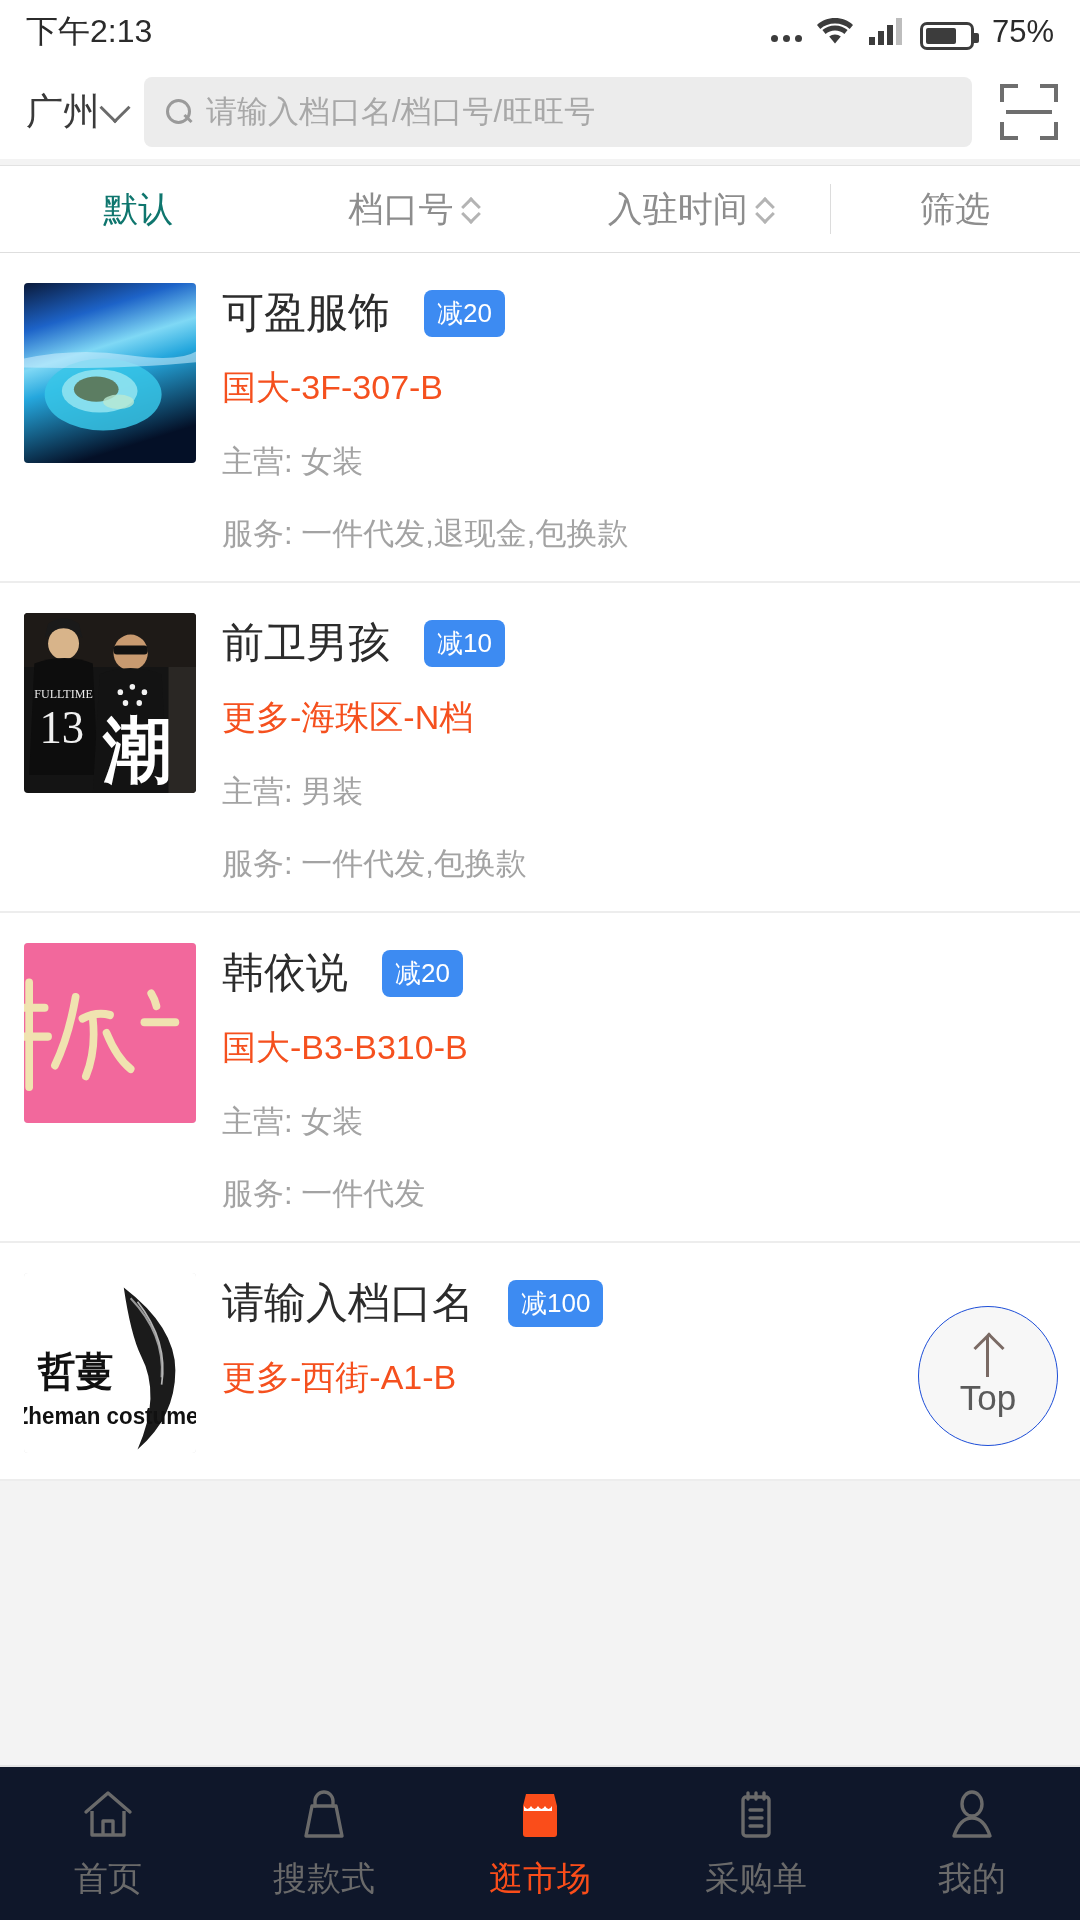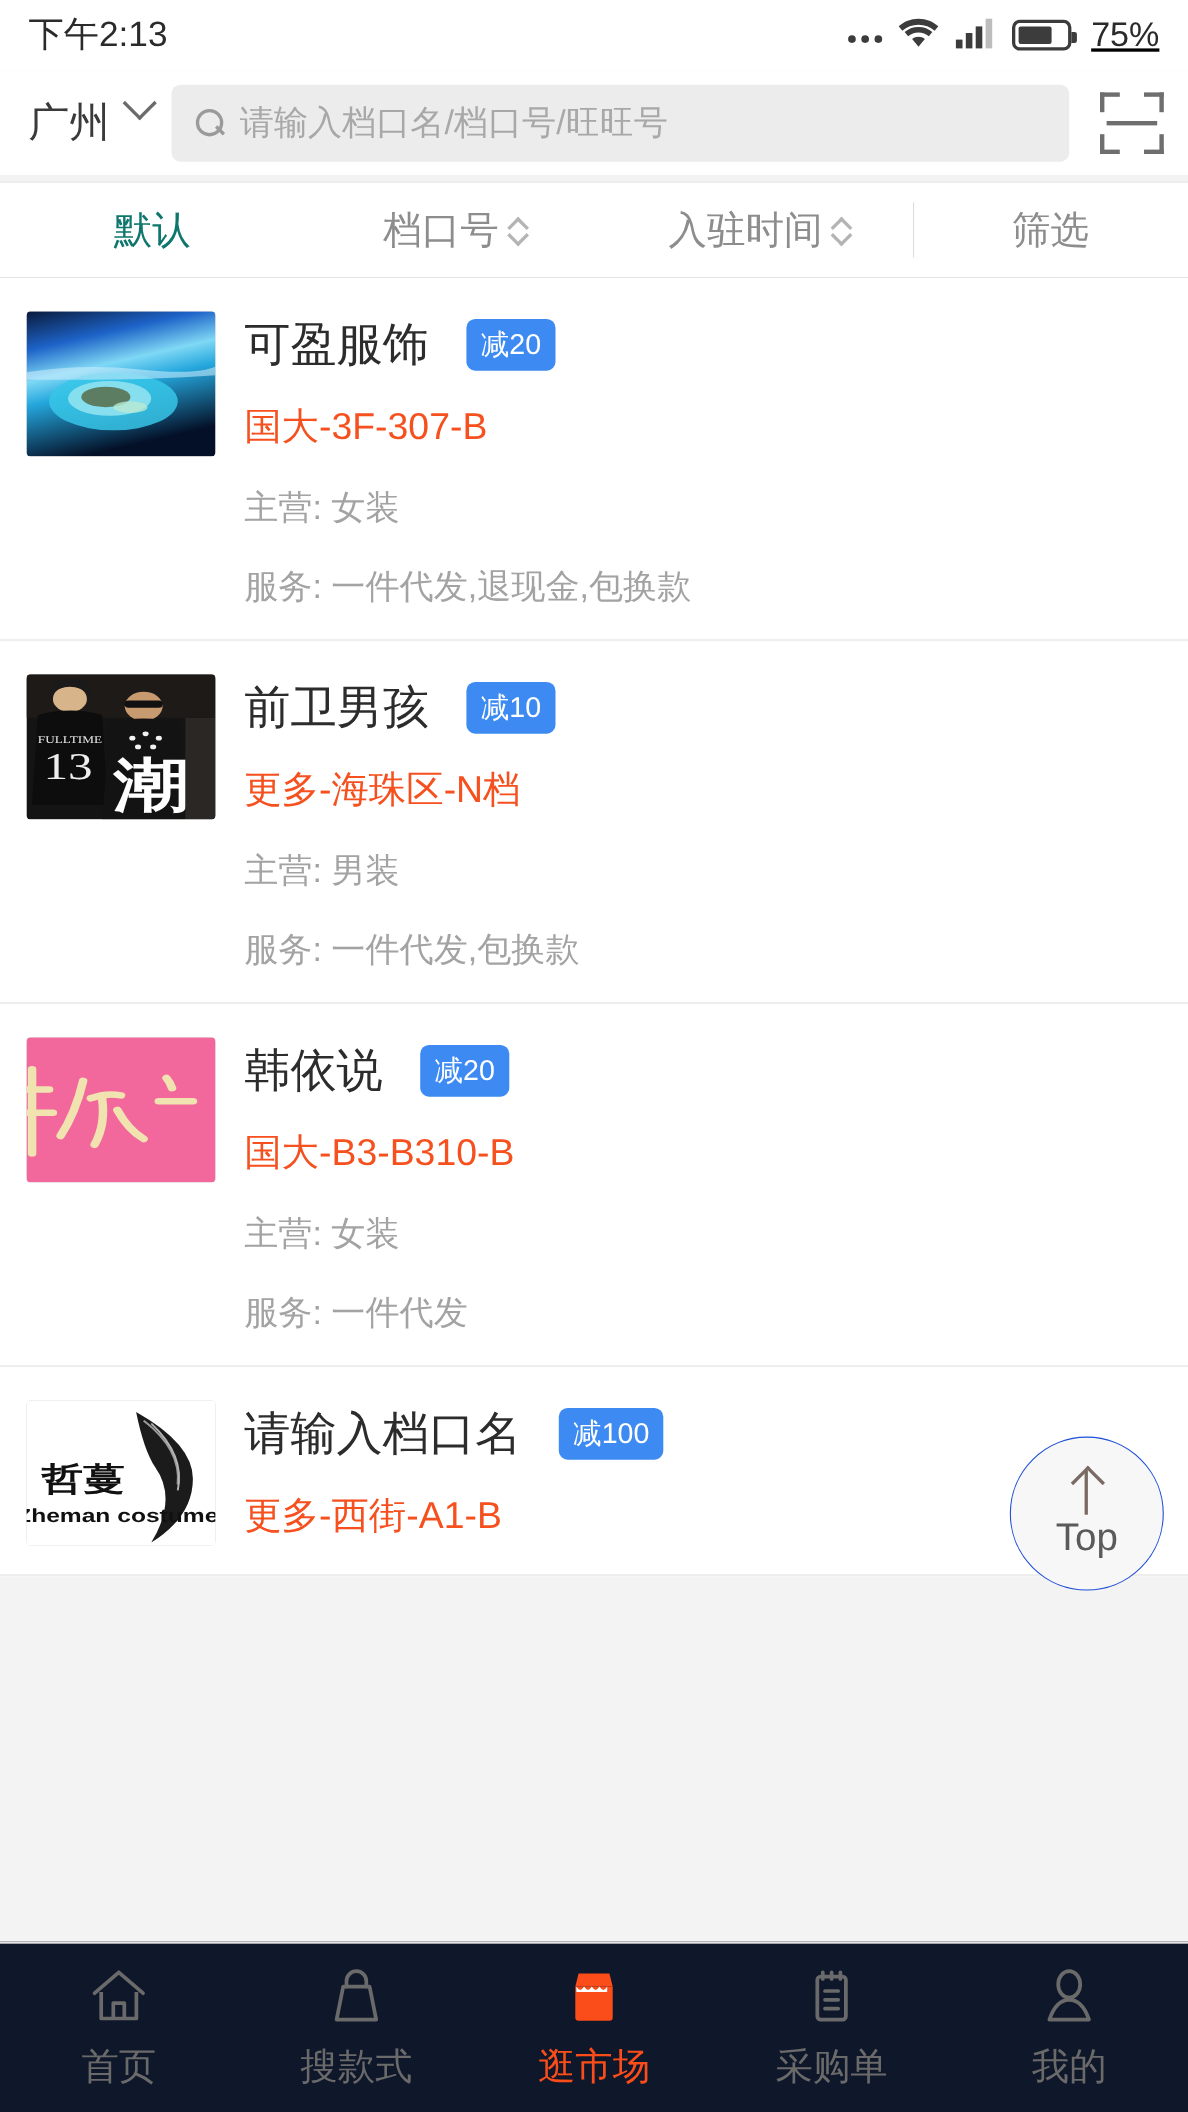--- a/index.html
+++ b/index.html
@@ -11,40 +11,40 @@
   }
   #app { position:relative; width:1080px; height:1920px; background:#f3f3f3; }
 
   
   .statusbar {
     height:64px; background:#ffffff;
     display:flex; align-items:center; justify-content:space-between;
     padding:0 26px;
   }
   .sb-time { font-size:32px; color:#2b2b2b; letter-spacing:0px; }
-  .sb-right { display:flex; align-items:center; gap:14px;text-decoration:underline; }
+  .sb-right { display:flex; align-items:flex-end; gap:14px; }
   .sb-dots { display:flex; align-items:flex-end; gap:5px; height:30px; padding-bottom:8px; }
   .sb-dots i { width:7px; height:7px; border-radius:50%; background:#3c3c3c; display:block; }
   .sb-pct { font-size:31px; color:#2b2b2b; margin-left:4px; }
   .batt {
     width:54px; height:28px; border:3px solid #3c3c3c; border-radius:7px;
     position:relative; display:flex; align-items:center; padding:3px;
   }
   .batt::after {
     content:""; position:absolute; right:-8px; top:8px;
     width:5px; height:10px; background:#3c3c3c; border-radius:0 2px 2px 0;
   }
   .batt i { display:block; height:100%; width:72%; background:#3c3c3c; border-radius:2px; }
 
   
   .header {
     height:95px; background:#ffffff;
     display:flex; align-items:center; padding:0 22px 0 26px; gap:18px;
   }
-  .city { display:flex; align-items:flex-start; gap:16px; flex:0 0 auto; }
+  .city { display:flex; align-items:center; gap:4px; flex:0 0 auto; }
   .city-name { font-size:37px; color:#3a3a3a; }
   .chev-dn {
     width:22px; height:22px; border-right:3px solid #6b6b6b; border-bottom:3px solid #6b6b6b;
     transform:rotate(45deg) translate(-3px,-3px);
   }
   .searchbar {
     flex:1 1 auto; height:70px; background:#ececec; border-radius:8px;
     display:flex; align-items:center; padding:0 22px; gap:14px;
   }
   .mag { width:26px; height:26px; position:relative; flex:0 0 auto; }
@@ -89,21 +89,21 @@
   .updown i.u::after { transform:rotate(45deg); top:2px; }
   .updown i.d::after { transform:rotate(-135deg); top:-4px; }
 
   
   .list { background:#ffffff; }
   .card {
     display:flex; padding:30px 26px 26px 24px; gap:26px;
     background:#ffffff; border-bottom:2px solid #ededed; position:relative;
   }
   .thumb {
-    width:172px; height:132px; border-radius:4px; flex:0 0 auto;
+    width:172px; height:180px; border-radius:4px; flex:0 0 auto;
     overflow:hidden; position:relative; background:#ddd;
   }
   .thumb svg { display:block; width:100%; height:100%; }
   .info { flex:1 1 auto; min-width:0; padding-top:2px; }
   .name-row { display:flex; align-items:center; gap:34px; }
   .sname { font-size:42px; color:#2c2c2c; white-space:nowrap; }
   .badge {
     background:#3d8bf2; color:#ffffff; font-size:26px;
     border-radius:8px; padding:10px 13px 11px; line-height:1; white-space:nowrap;
   }

